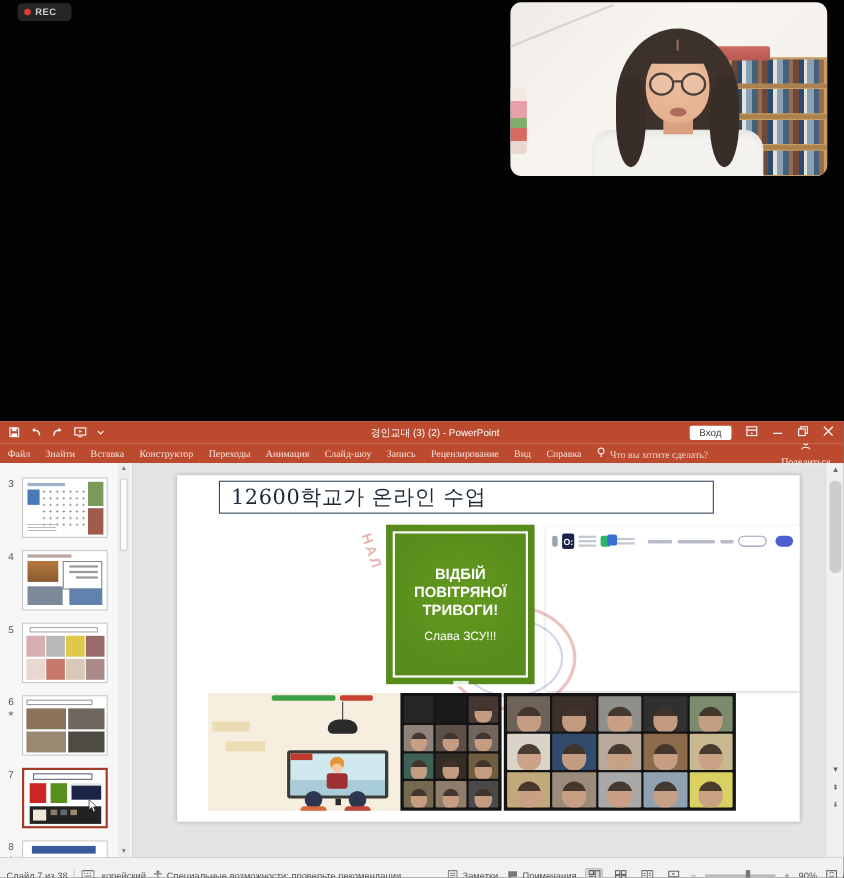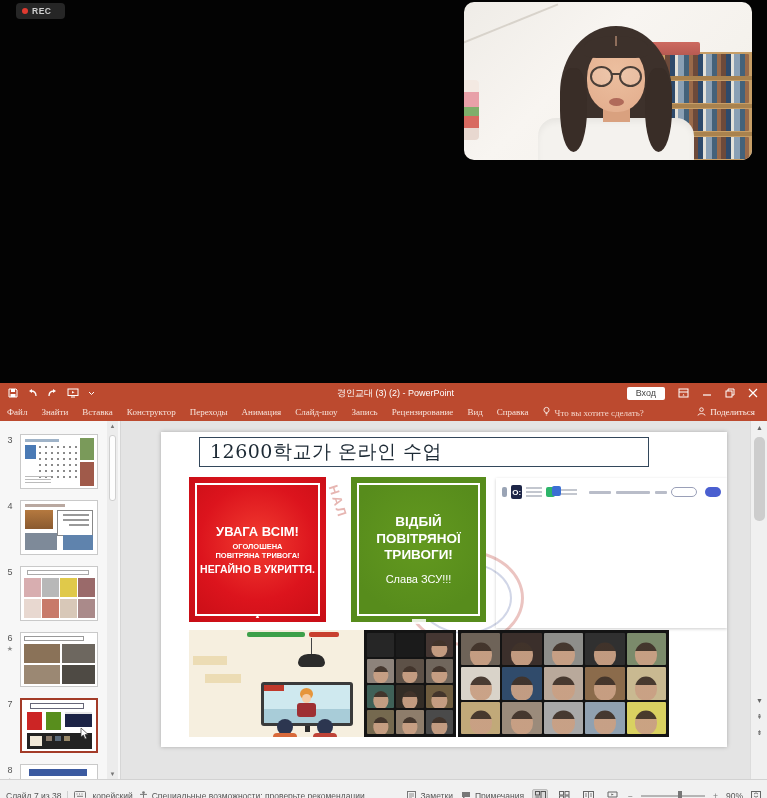--- a/index.html
+++ b/index.html
@@ -54,21 +54,21 @@
   .qat svg { display:block; }
   .win-title { position:absolute; left:0; right:0; text-align:center; color:#fff; font-size:9px;padding-left:24px; }
   .tb-right { margin-left:auto; display:flex; align-items:center; gap:13px; padding-right:9px; z-index:2; }
   .signin { background:#fff; color:#444; font-size:9px; padding:1.5px 9px; border-radius:2px; }
 
   .menubar { height:18px; background:#bc4a2f; display:flex; align-items:center; color:#f6e2da;
     font-size:9px;font-family:Liberation Serif, serif; }
   #menu-tabs { display:flex; align-items:center; gap:0; }
   .menu-tab { padding:0 7px; height:18px; display:flex; align-items:center; cursor:default; }
   .tellme { display:flex; align-items:flex-end; gap:4px; margin-left:6px; color:#f3d3c8; }
-  .share { margin-left:auto; display:flex; align-items:center; gap:4px; padding-right:12px; color:#fbeee9; }
+  .share { margin-left:auto; display:flex; align-items:center; gap:4px; padding-right:12px; color:#fbeee9;flex-direction:column; }
 
   .workspace { display:flex; height:358px; background:#e4e4e4; }
 
   
   .thumb-panel { position:relative; width:121px; background:#f7f7f7; border-right:1px solid #d6d6d6;
     padding-top:13px; overflow:hidden; }
   .thumb-item { display:flex; margin-bottom:11px; }
   .thumb-num { width:20px; text-align:center; font-size:9px; color:#555; padding-top:1px; }
   .thumb-num .star { display:block; font-size:7px; color:#8a8a8a; margin-top:2px; }
   .thumb-box { position:relative; width:78px; height:55px; background:#fff;
@@ -394,29 +394,20 @@
       </div>
 
       <div class="slide-area">
         <div class="slide">
 
           <div class="wm-text">НАЛ</div>
           <div class="wm-ring"></div>
 
           <div class="slide-title-box">12600학교가 온라인 수업</div>
 
-          <div class="alert-red">
-            <div class="al-in">
-              <span class="ar-l1">УВАГА ВСІМ!</span>
-              <span class="ar-l2">ОГОЛОШЕНА</span>
-              <span class="ar-l3">ПОВІТРЯНА ТРИВОГА!</span>
-              <span class="ar-l4">НЕГАЙНО В УКРИТТЯ.</span>
-            </div>
-            <span class="ar-mark">▲</span>
-          </div>
 
           <div class="alert-green">
             <div class="al-in">
               <span class="ag-l">ВІДБІЙ</span>
               <span class="ag-l">ПОВІТРЯНОЇ</span>
               <span class="ag-l">ТРИВОГИ!</span>
               <span class="ag-tag">Слава ЗСУ!!!</span>
             </div>
             <span class="ag-notch"></span>
           </div>

